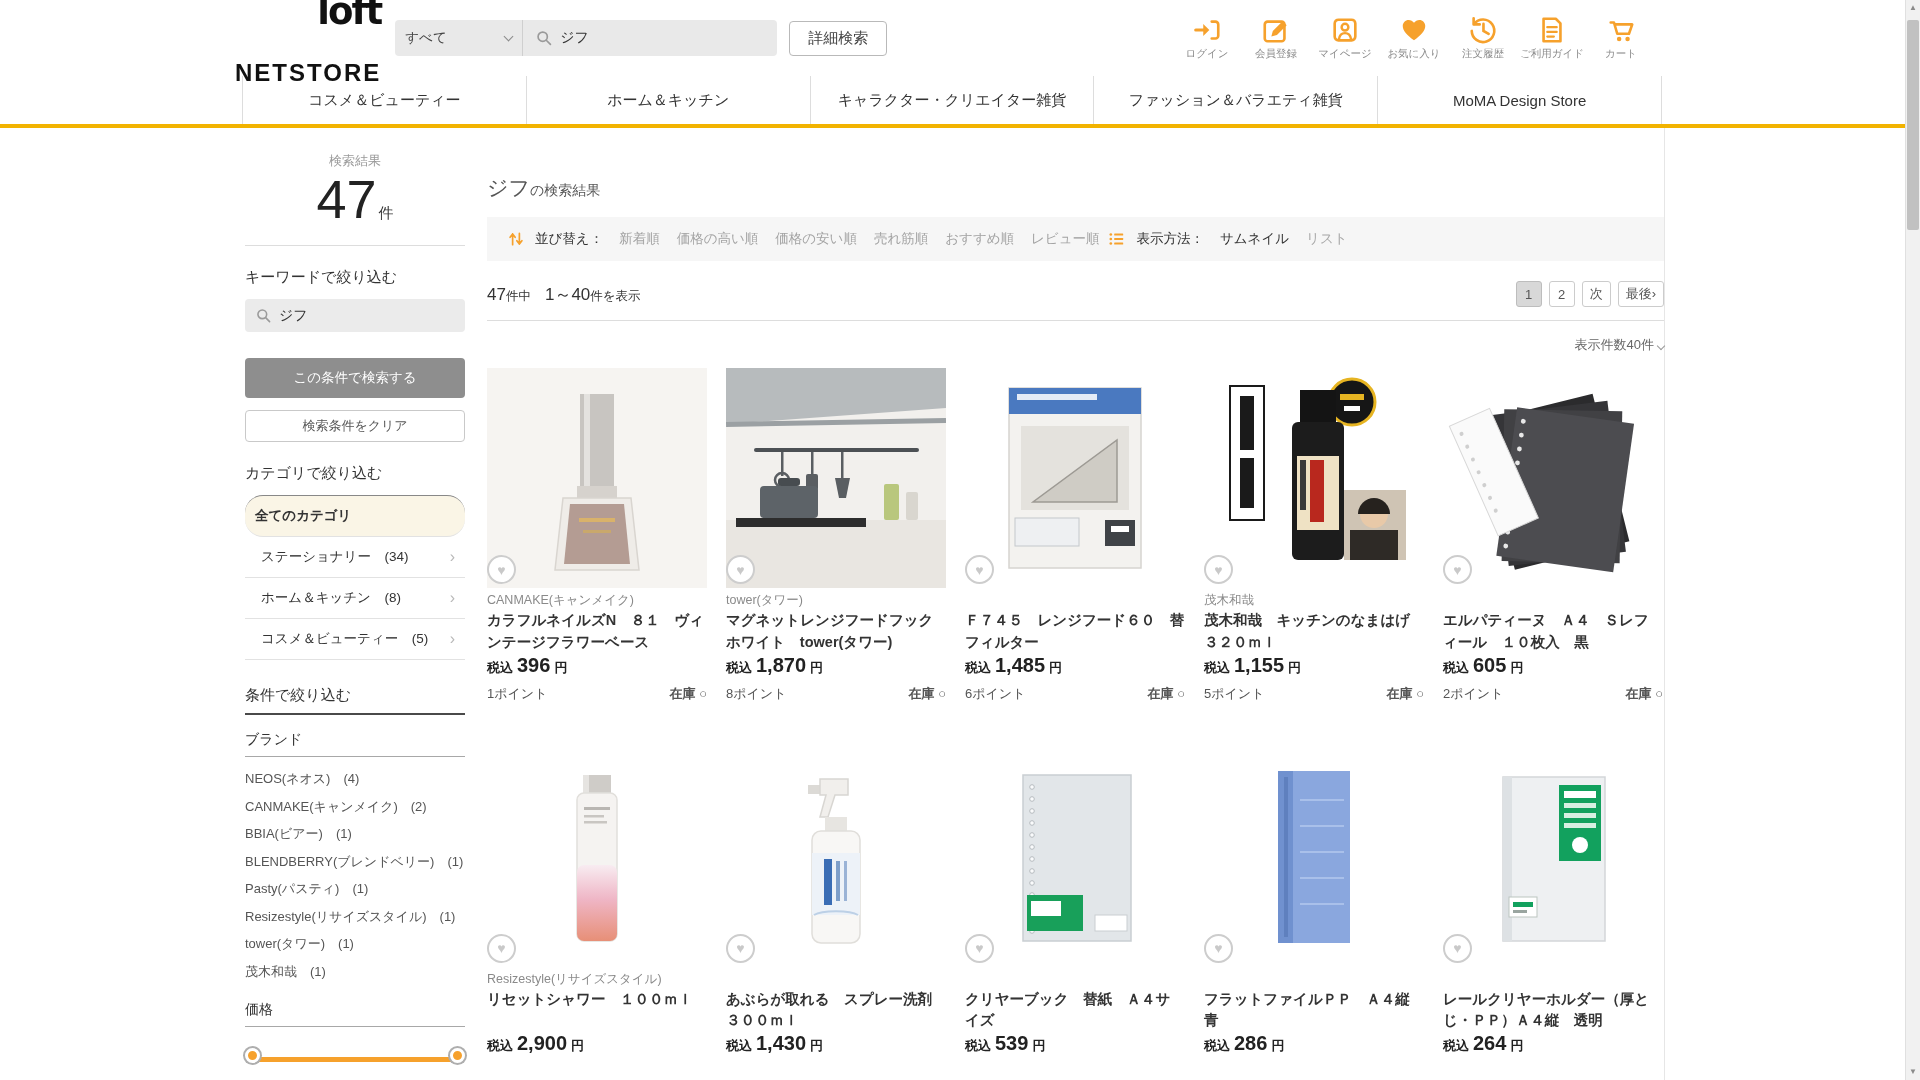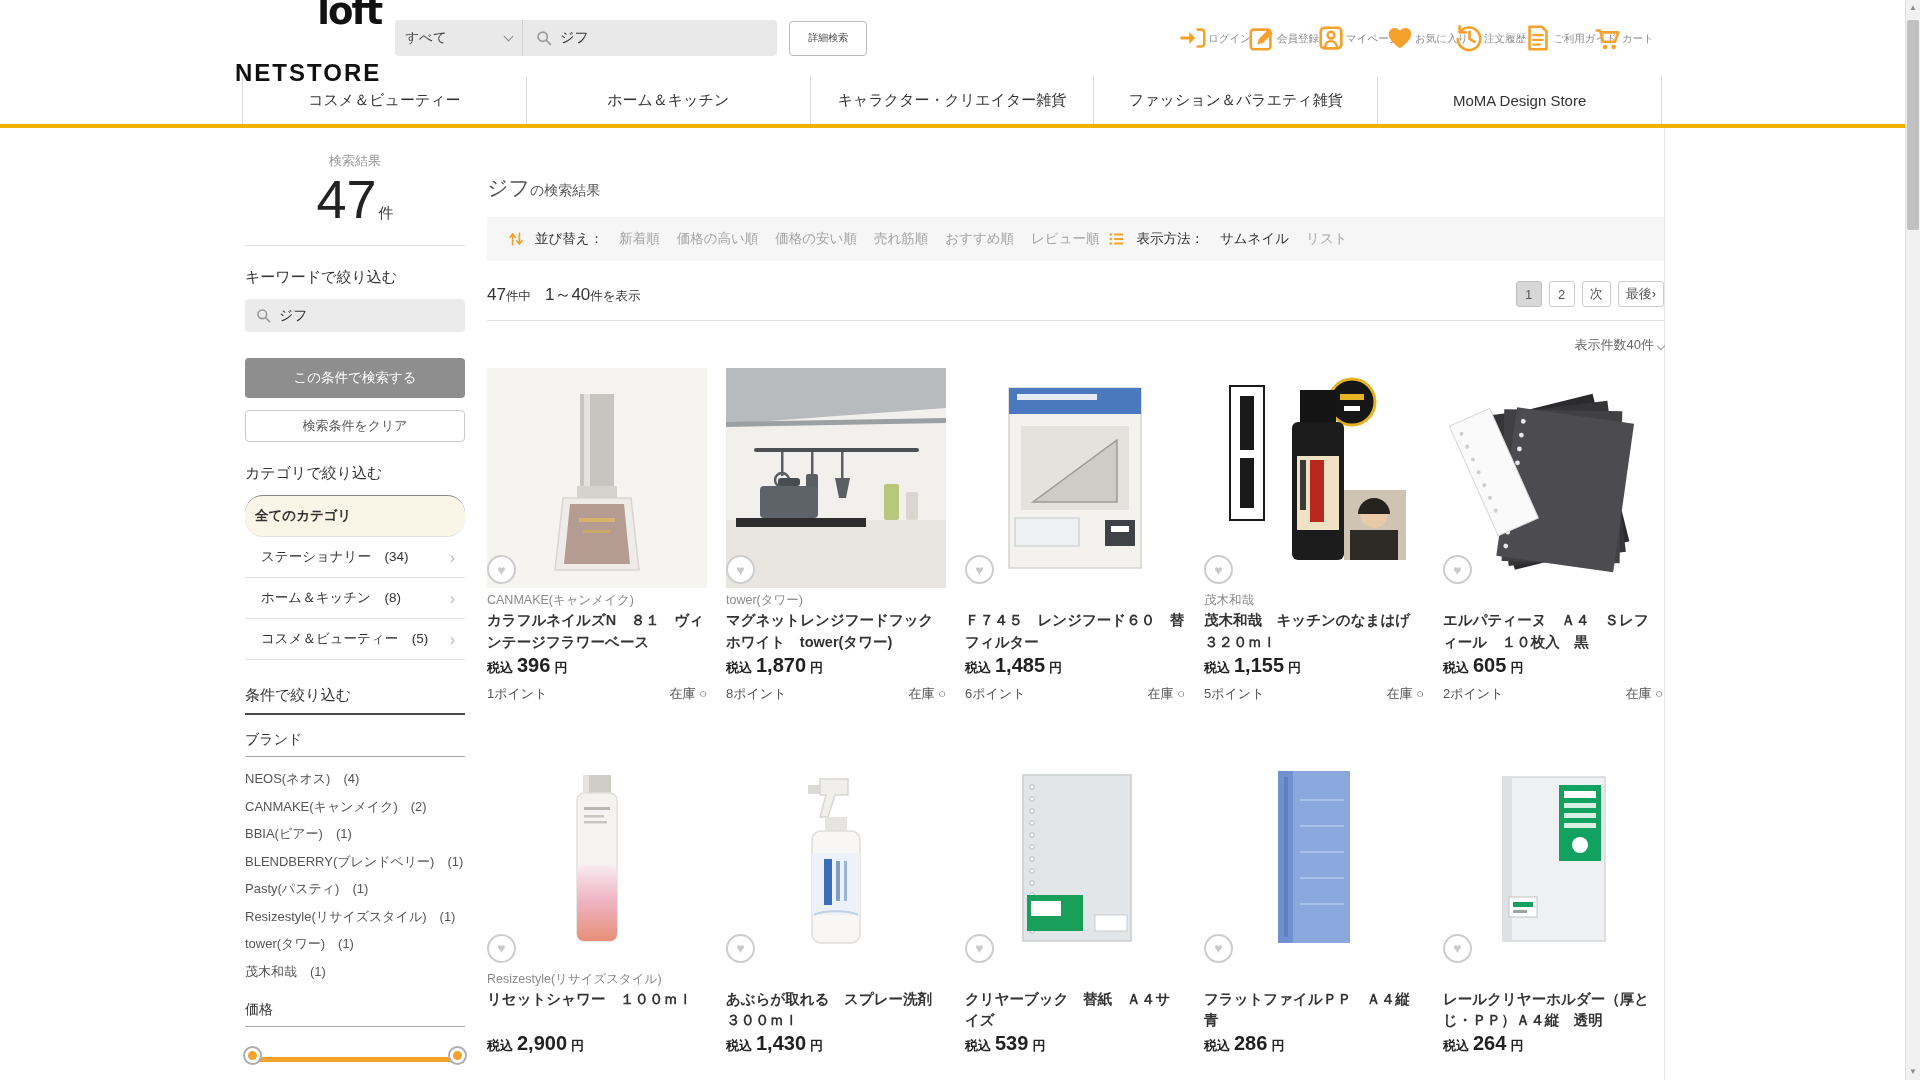--- a/index.html
+++ b/index.html
@@ -25,23 +25,23 @@
   .search-group { display:flex; align-items:center; margin-left:14px; gap:12px; }
   .search-box { display:flex; align-items:center; background:#e9e9e9; border-radius:4px; height:36px; width:382px; }
   .search-select { display:flex; align-items:center; justify-content:space-between; width:128px;
     padding:0 10px; height:100%; border-right:1px solid #cfcfcf; color:#444; font-size:13.5px; cursor:pointer; }
   .chev { width:7px; height:7px; border-right:1.8px solid #8a8a8a; border-bottom:1.8px solid #8a8a8a;
     transform:rotate(45deg); margin-top:-4px; display:inline-block; }
   .search-input { display:flex; align-items:center; gap:7px; padding:0 12px; flex:1; }
   .search-input input { border:none; background:transparent; outline:none; font-size:14px; color:#333; width:100%;
     font-family:inherit; }
   .btn-outline { background:#fff; border:1px solid #b9b9b9; border-radius:4px; height:35px; padding:0 18px;
-    font-size:10px; color:#444; cursor:pointer; font-family:inherit; }
+    font-size:15px; color:#444; cursor:pointer; font-family:inherit; }
   .quick-links { display:flex; margin-left:auto; gap:11px; }
-  .qlink { display:flex; flex-direction:row; align-items:center; width:58px; cursor:pointer; }
+  .qlink { display:flex; flex-direction:column; align-items:center; width:58px; cursor:pointer; }
   .qicon { width:30px; height:30px; }
   .qicon svg { width:30px; height:30px; }
   .qlabel { font-size:10.5px; color:#8b8b8b; margin-top:2px; white-space:nowrap; }
 
   
   .navwrap { border-bottom:4px solid #F2B300; }
   .navbar { display:flex; height:48px; margin:0 258px 0 242px; }
   .nav-item { flex:1; display:flex; align-items:center; justify-content:center; font-size:15px; color:#333;
     border-left:1px solid #ddd; cursor:pointer; }
   .nav-item:last-child { border-right:1px solid #ddd; }
@@ -62,21 +62,21 @@
     padding:0 10px; margin-top:12px; }
   .kw-input input { border:none; background:transparent; outline:none; font-size:14px; color:#333; width:100%;
     font-family:inherit; }
   .btn-search { width:100%; height:40px; margin-top:26px; background:#8e8e8e; border:none; border-radius:4px;
     color:#fff; font-size:13.5px; cursor:pointer; font-family:inherit; }
   .btn-clear { width:100%; height:32px; margin-top:12px; background:#fff; border:1px solid #c9c9c9;
     border-radius:4px; color:#555; font-size:13px; cursor:pointer; font-family:inherit; }
   .cat-list { margin-top:12px; }
   .cat-all { background:#FAF5E6; border-top:1px solid #888; border-bottom:1px solid #e2e2e2;
     font-weight:bold; font-size:13.5px; padding:11px 10px; cursor:pointer;border-radius:18px; }
-  .cat-row { display:flex; align-items:flex-end; justify-content:space-between; padding:11px 10px 11px 16px;
+  .cat-row { display:flex; align-items:center; justify-content:space-between; padding:11px 10px 11px 16px;
     border-bottom:1px solid #e2e2e2; font-size:13.5px; color:#333; cursor:pointer; }
   .cat-row .arrow { color:#b9b9b9; font-size:16px; line-height:1; }
   .filter-heading { font-size:15px; color:#333; margin-top:26px; padding-bottom:8px; border-bottom:2px solid #4a4a4a; }
   .sub-heading { font-size:14px; color:#333; margin-top:16px; padding-bottom:7px; border-bottom:1px solid #a8a8a8; }
   .brand-list { margin-top:8px; }
   .brand-row { font-size:13px; color:#555; line-height:27.5px; cursor:pointer; white-space:nowrap; }
   .slider { position:relative; height:24px; margin-top:20px; }
   .slider-track { position:absolute; left:9px; right:9px; top:10px; height:5px; background:#F6A12C; border-radius:3px; }
   .slider-handle { position:absolute; top:1px; width:15px; height:15px; background:#F6A12C; border:3px solid #fff;
     border-radius:50%; box-shadow:0 0 0 2px #aeaeae; cursor:pointer; }
@@ -110,21 +110,21 @@
   .thumb { position:relative; width:220px; height:220px; }
   .thumb svg { width:220px; height:220px; display:block; }
   .heart-btn { position:absolute; left:0; bottom:4px; width:29px; height:29px; border:2px solid #cdcdcd;
     border-radius:50%; background:#fff; color:#c9c9c9; font-size:14px; display:flex; align-items:center;
     justify-content:center; cursor:pointer; }
   .p-brand { font-size:12.5px; color:#8a8a8a; height:18px; margin-top:4px; }
   .p-name { font-size:14.5px; font-weight:bold; color:#333; line-height:1.5; min-height:43px; }
   .p-price { color:#222; font-size:13px; font-weight:bold; }
   .p-price .amount { font-size:20px; margin:0 4px 0 4px; }
   .p-meta { display:flex; align-items:center; font-size:13px; color:#555; margin-top:8px; }
-  .p-stock { margin-left:auto; }
+  .p-stock { margin-left:auto;font-weight:bold; }
 </style>
 </head>
 <body>
 
 <div class="scrollbar">
   <div class="arrow" style="top:0">▲</div>
   <div class="thumb"></div>
   <div class="arrow" style="bottom:0">▼</div>
 </div>
 

